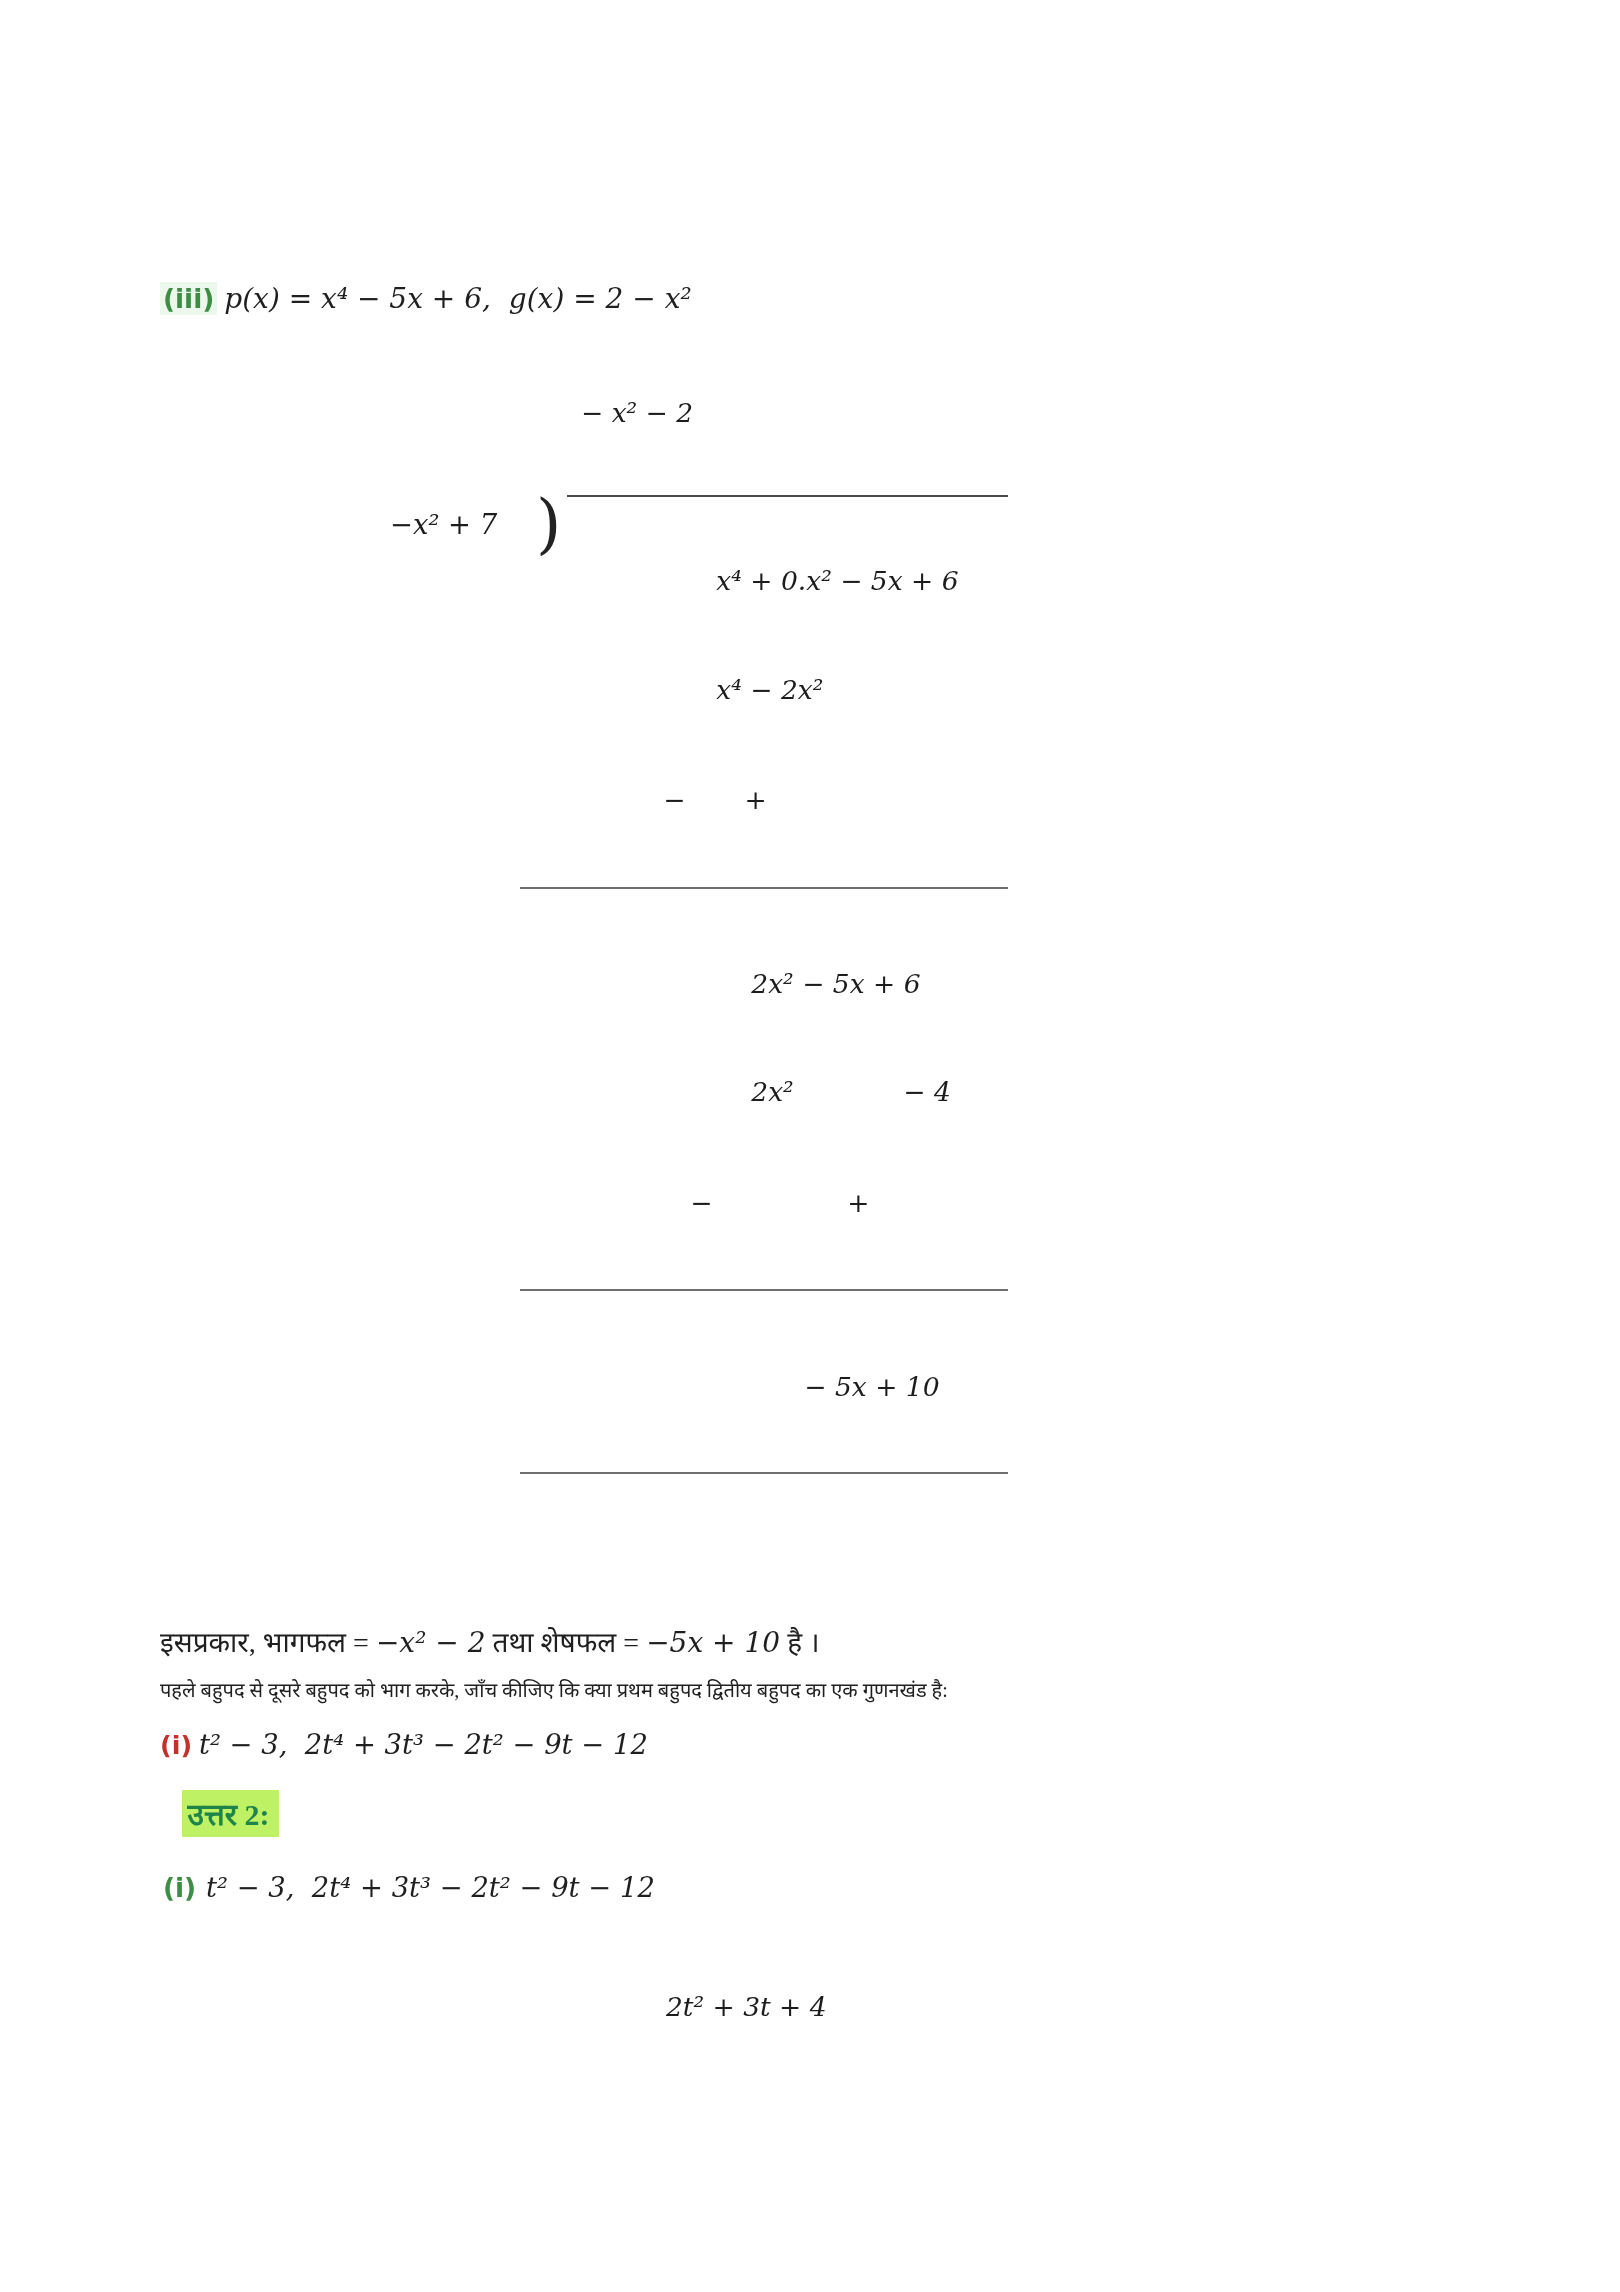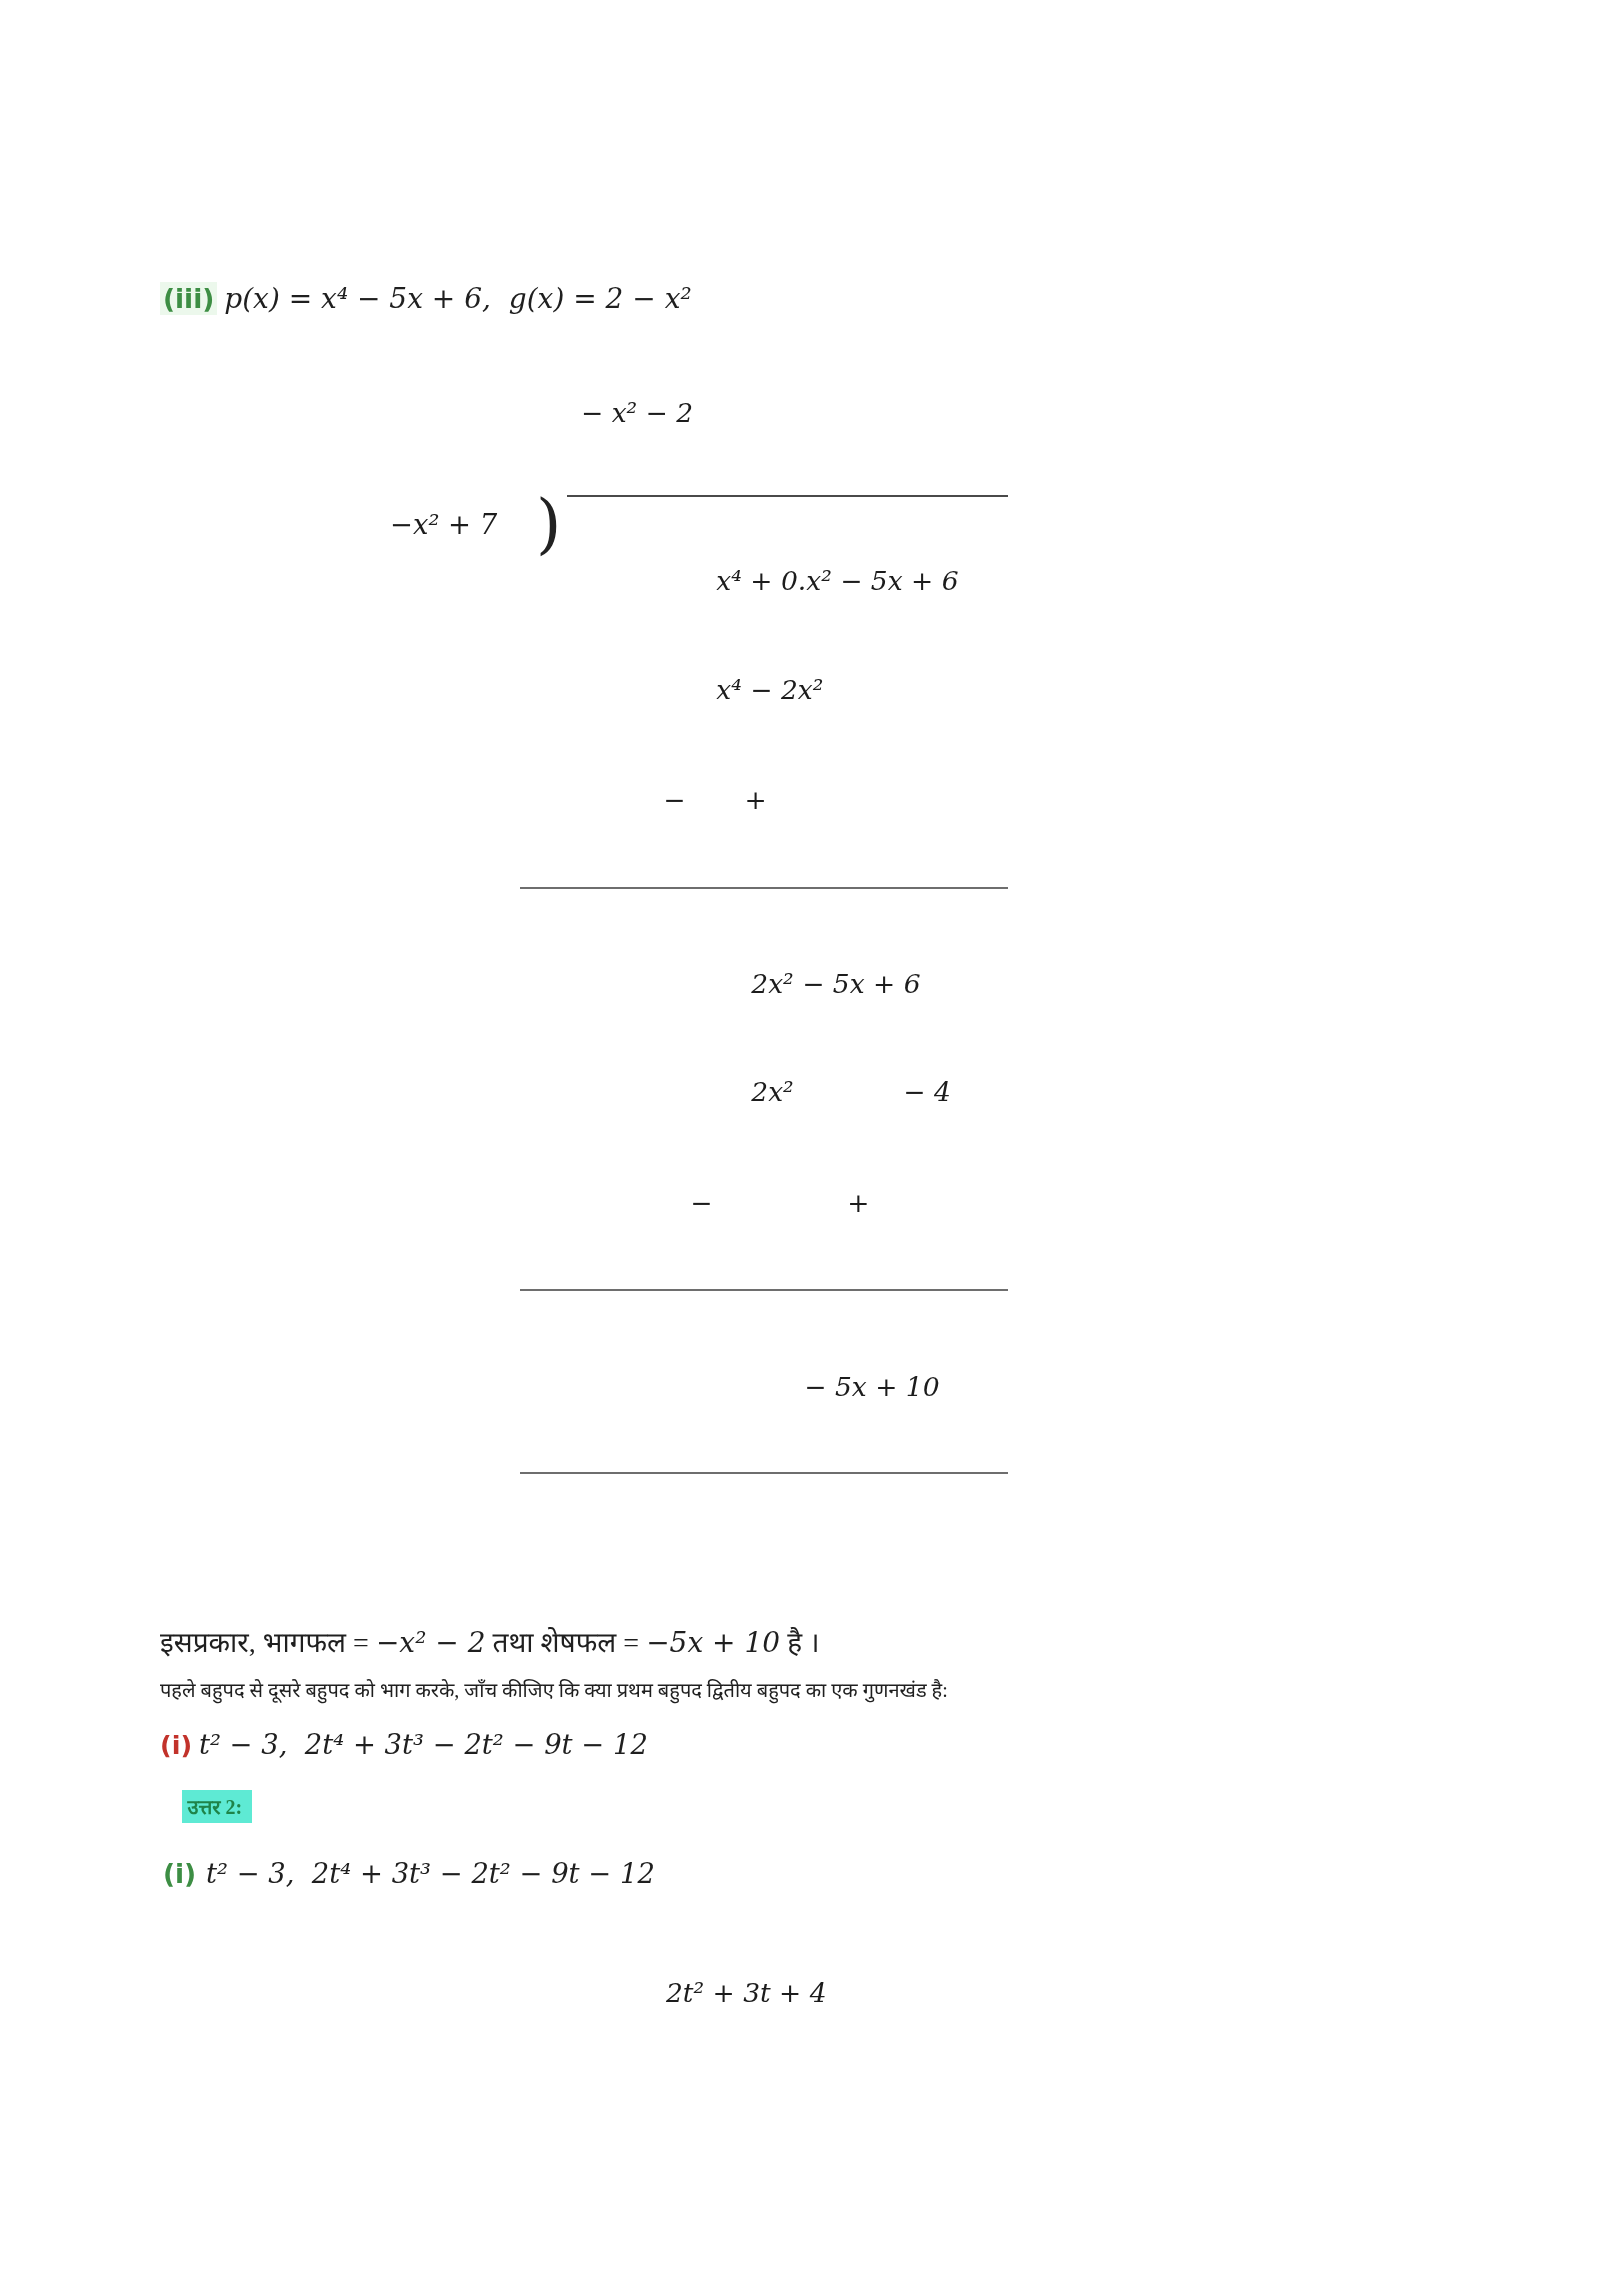--- a/index.html
+++ b/index.html
@@ -11,22 +11,22 @@
   .math{font-family:"DejaVu Serif",serif;font-style:italic;white-space:pre;}
   .hindi{font-family:"Liberation Serif",serif;}
   .lead-line{font-size:28px;}
   .label-green{color:#3d8e44;font-weight:bold;background:#ecf8ec;padding:1px 2.9px;font-style:normal;
                font-family:"DejaVu Sans",sans-serif;font-size:26.5px;}
   .label-red{color:#c2322b;font-weight:bold;font-style:normal;
              font-family:"DejaVu Sans",sans-serif;font-size:25.5px;}
   .q-heading{font-size:31px;font-weight:bold;color:#141414;margin-top:86px;}
   .q-body{font-size:20px;line-height:1.75;width:1338px;margin-top:13.7px;}
   .q-item{font-size:27.4px;margin-top:20.6px;}
-  .ans-heading{display:inline-block;font-size:20px;font-weight:bold;color:#1e8449;
-               background:#5eead4;padding:2.9px 9.8px 2.9px 5.9px;margin:29px 0 0 21.6px;}
+  .ans-heading{display:inline-block;font-size:30px;font-weight:bold;color:#1e8449;
+               background:#bef264;padding:2.9px 9.8px 2.9px 5.9px;margin:29px 0 0 21.6px;}
   .ans-item{font-size:27.4px;margin-top:35px;}
   .mixed-line{font-size:28px;margin-top:21.6px;}
 
   
   .longdiv{font-size:26.5px;color:#1c1c1c;}
   .ld1{margin:19.6px 0 0 230px;}
   .ld2{margin:25.5px 0 0 222px;}
   .ld-qrow{display:flex;}
   .ld-qspacer{flex:0 0 auto;}
   .ld-quotient{padding-bottom:5.9px;}

